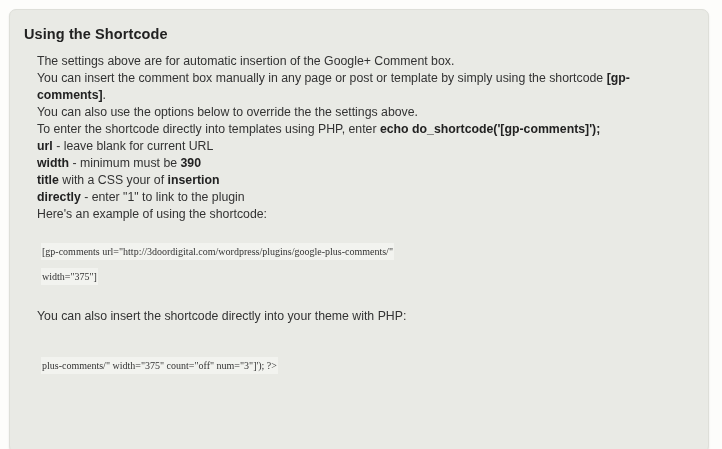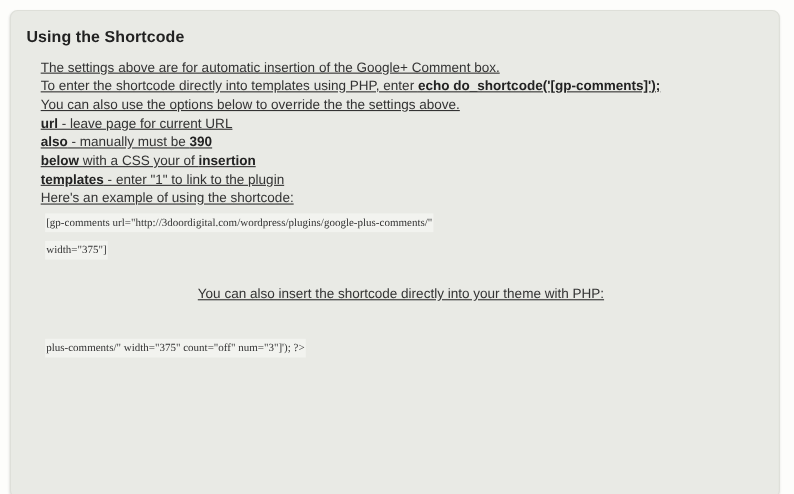--- a/index.html
+++ b/index.html
@@ -43,21 +43,20 @@
     padding: 10px 16px 0 27px;
     color: #333333;
     font-size: 12.3px;
     line-height: 17px;
   }
 
   .panel-body p {
     margin: 0 0 0 0;
     padding: 0;
     color: #333333;
-    text-decoration: underline;
   }
 
   
   .blk { margin-bottom: 15px; }
   .blk-tight { margin-bottom: 4px; }
   .opt { margin-bottom: 13px; }
 
   b, strong { font-weight: bold; color: #222222; }
 
   .code-wrap {
@@ -77,35 +76,36 @@
 <body>
 
 <div class="panel">
 
   <div class="panel-title">Using the Shortcode</div>
 
   <div class="panel-body">
 
     <p class="blk">The settings above are for automatic insertion of the Google+ Comment box.</p>
 
+    <p class="blk-tight"><span>You can insert the comment box manually in any page or post or template by simply using the shortcode </span><b>[gp-comments]</b><span>.</span></p>
+
+    <p class="blk">You can also use the options below to override the the settings above.</p>
 
     <p class="blk"><span>To enter the shortcode directly into templates using PHP, enter </span><b>echo do_shortcode('[gp-comments]');</b></p>
 
-    <p class="blk">You can also use the options below to override the the settings above.</p>
+    <p class="opt"><b>url</b><span> - leave blank for current URL</span><b></b></p>
 
-    <p class="opt"><b>url</b><span> - leave page for current URL</span><b></b></p>
+    <p class="opt"><b>width</b><span> - minimum must be </span><b>390</b></p>
 
-    <p class="opt"><b>also</b><span> - manually must be </span><b>390</b></p>
+    <p class="opt"><b>title</b><span> with a CSS your of </span><b>insertion</b></p>
 
-    <p class="opt"><b>below</b><span> with a CSS your of </span><b>insertion</b></p>
+    <p class="opt"><b>directly</b><span> - enter "1" to link to the plugin</span><b></b></p>
 
-    <p class="opt"><b>templates</b><span> - enter "1" to link to the plugin</span><b></b></p>
-
-    <p style="margin-bottom:1px;">Here's an example of using the shortcode:</p>
+    <p style="margin-bottom:16px;">Here's an example of using the shortcode:</p>
 
     <div class="code-wrap"><span class="seg">[gp-comments url="http://3doordigital.com/wordpress/plugins/google-plus-comments/"</span><br><span class="seg">width="375"]</span></div>
 
-    <p style="margin:19px 0 3px 0;text-align:center;">You can also insert the shortcode directly into your theme with PHP:</p>
+    <p style="margin:19px 0 3px 0;">You can also insert the shortcode directly into your theme with PHP:</p>
 
     <div class="code-wrap"><br><span class="seg">plus-comments/" width="375" count="off" num="3"]'); ?&gt;</span></div>
 
   </div>
 </div>
 
 </body></html>

